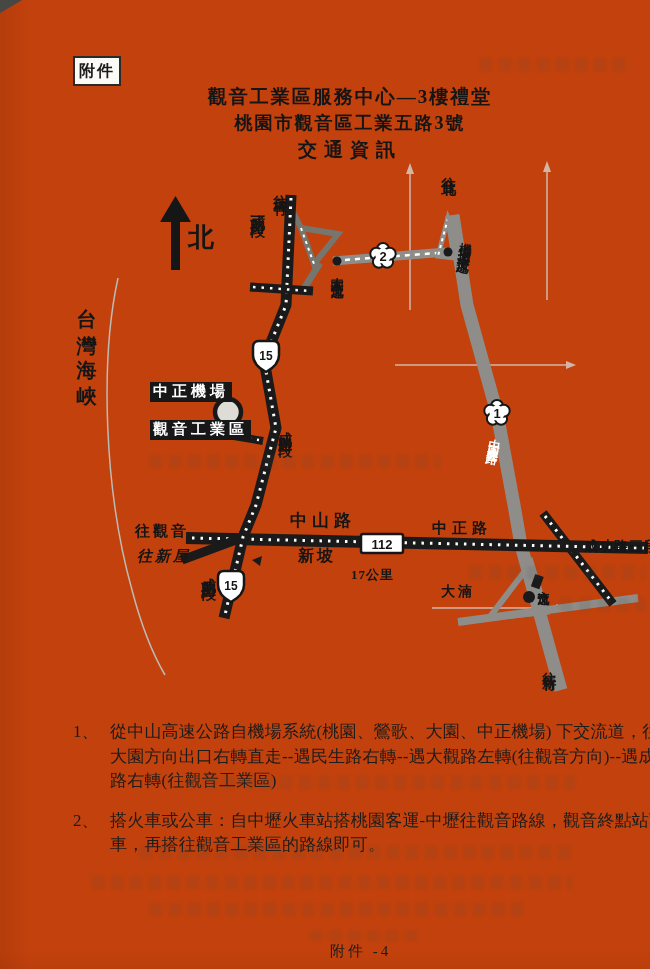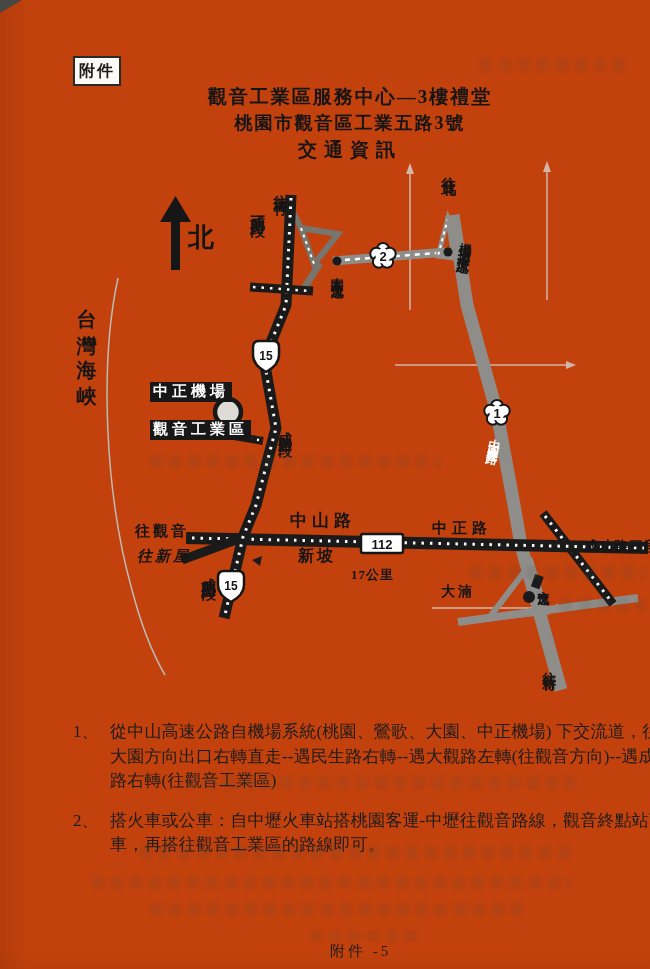--- a/index.html
+++ b/index.html
@@ -197,21 +197,21 @@
     </div>
     <div class="dir">
       <div class="dir-num">2、</div>
       <div class="dir-body">
         <div>搭火車或公車：自中壢火車站搭桃園客運-中壢往觀音路線，觀音終點站下</div>
         <div>車，再搭往觀音工業區的路線即可。</div>
       </div>
     </div>
   </div>
 
-  <div class="footer">附件 -5</div>
+  <div class="footer">附件 -4</div>
 
   <div class="ghost" style="left:480px;top:58px;width:150px;"></div>
   <div class="ghost" style="left:150px;top:455px;width:290px;"></div>
   <div class="ghost" style="left:470px;top:566px;width:175px;"></div>
   <div class="ghost" style="left:560px;top:598px;width:85px;"></div>
   <div class="ghost" style="left:185px;top:776px;width:390px;"></div>
   <div class="ghost" style="left:140px;top:846px;width:430px;"></div>
   <div class="ghost" style="left:92px;top:876px;width:480px;"></div>
   <div class="ghost" style="left:150px;top:903px;width:380px;"></div>
   <div class="ghost" style="left:310px;top:931px;width:110px;height:10px;"></div>

